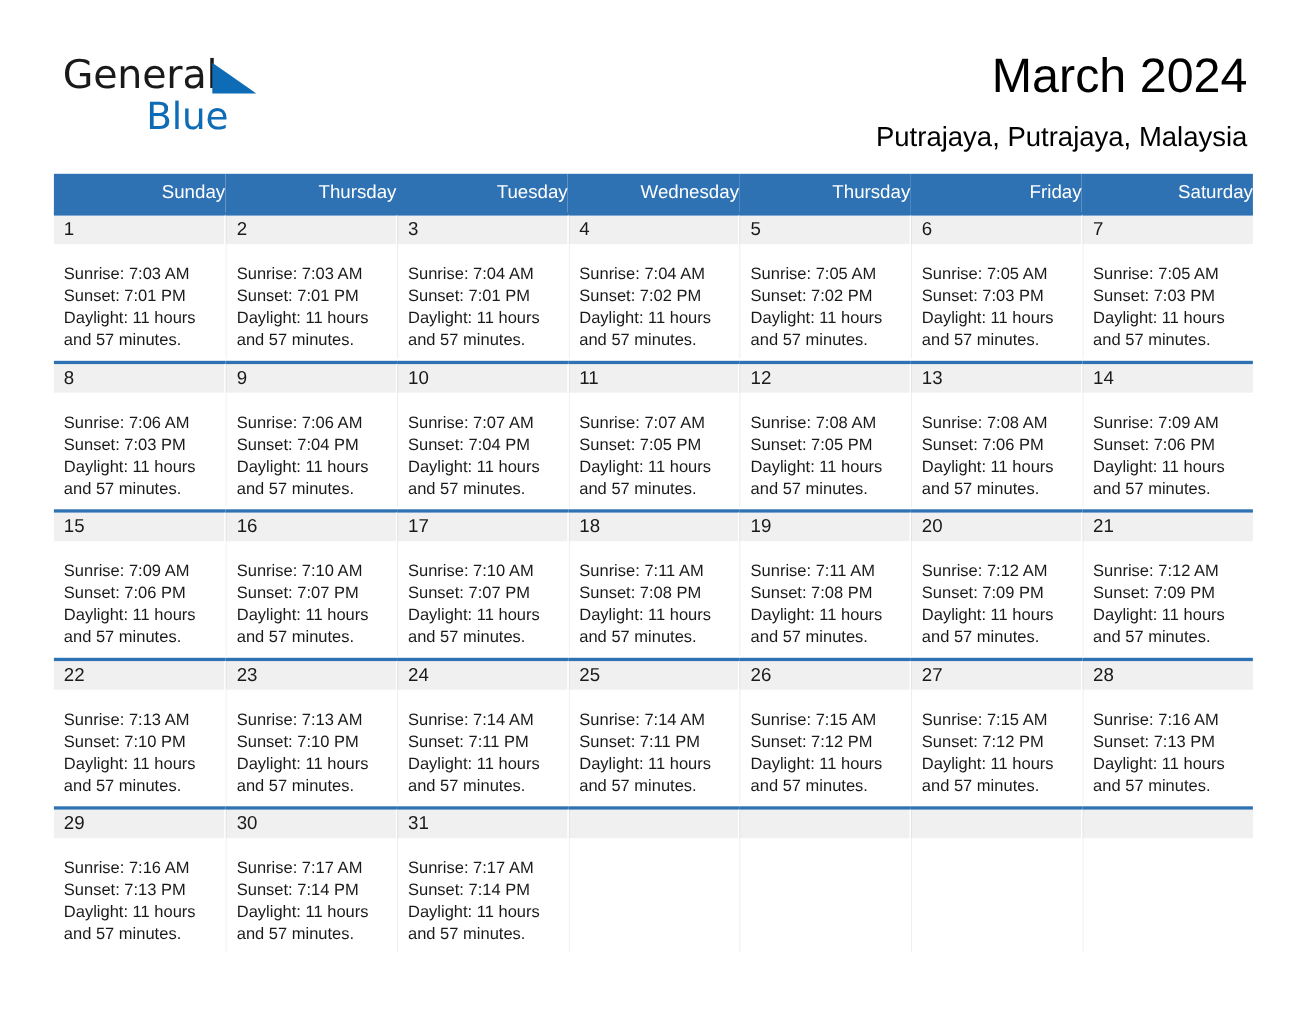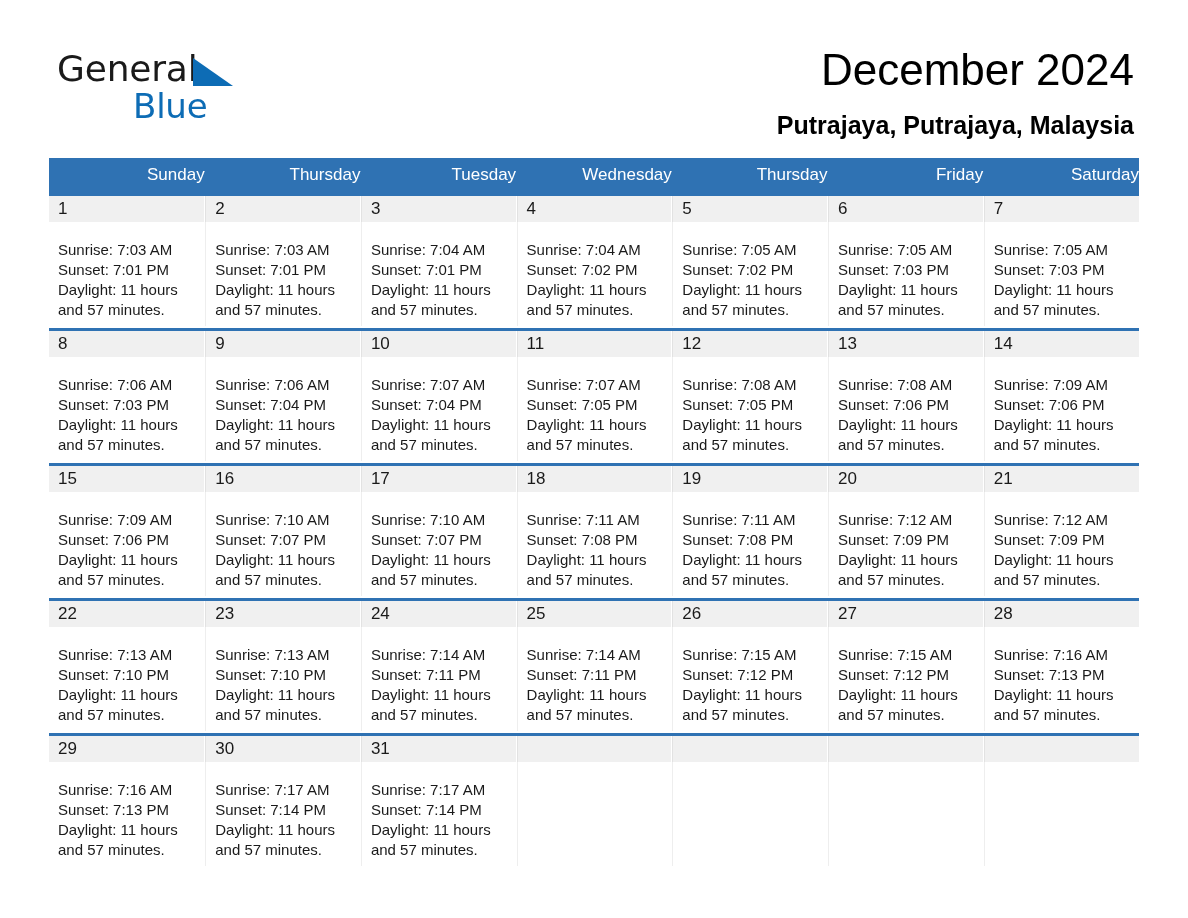--- a/index.html
+++ b/index.html
@@ -78,21 +78,21 @@
   }
   .month-title {
     font-size: 44px;
     font-weight: 400;
     color: #000000;
     line-height: 52px;
     white-space: nowrap;
   }
   .location {
     font-size: 25px;
-    font-weight: 700;
+    font-weight: 400;
     color: #000000;
     line-height: 30px;
     margin-top: 14px;
     white-space: nowrap;
   }
 
   
   .calendar {
     position: absolute;
     left: 49px;
@@ -165,21 +165,21 @@
     <div class="logo">
       <div class="logo-row1">
         <span class="logo-general">General</span><span class="logo-triangle"></span>
       </div>
       <div class="logo-row2">
         <span class="logo-blue">Blue</span>
       </div>
     </div>
 
     <div class="title-block">
-      <div class="month-title">December 2024</div>
+      <div class="month-title">March 2024</div>
       <div class="location">Putrajaya, Putrajaya, Malaysia</div>
     </div>
 
   </div>
 
   <table class="calendar">
     <colgroup>
       <col>
         <col>
         <col>

